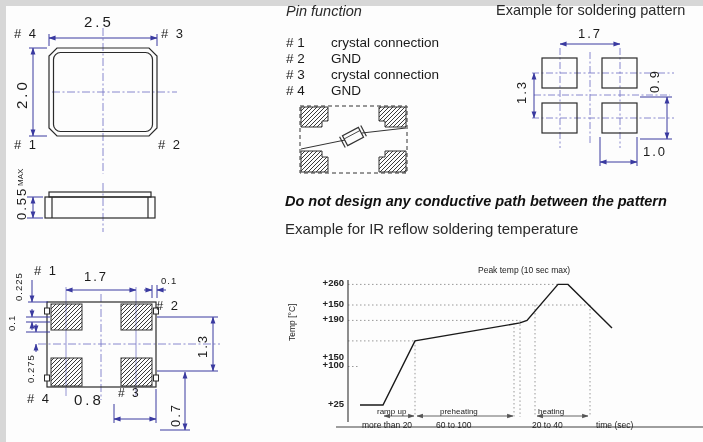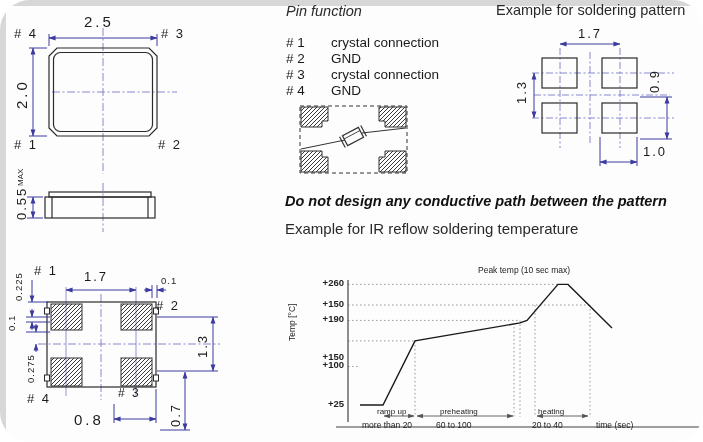--- a/index.html
+++ b/index.html
@@ -1,17 +1,17 @@
 <!DOCTYPE html>
 <html><head>
 <meta charset="utf-8">
 <style>
   html,body{margin:0;padding:0;background:#fff;}
   #page{position:relative;width:703px;height:442px;background:#fdfdfd;overflow:hidden;
-        font-family:"Liberation Sans","DejaVu Sans",sans-serif;color:#1c1c1c;border-radius:30px;}
+        font-family:"Liberation Sans","DejaVu Sans",sans-serif;color:#1c1c1c;}
   .edge{position:absolute;background:#d7d7d7;}
   svg{position:absolute;left:0;top:0;}
   .t{position:absolute;white-space:nowrap;color:#1c1c1c;line-height:1;}
   .rot{transform:rotate(-90deg);transform-origin:0 0;}
   .pin{font-size:13px;letter-spacing:2px;font-weight:500;}
   .dimL{font-size:15px;letter-spacing:3px;}
   .dimM{font-size:13px;letter-spacing:2px;}
   .dimS{font-size:9.5px;letter-spacing:1px;}
   .title{font-size:14.5px;color:#2a2a2a;}
   .warn{font-size:14.5px;font-weight:bold;font-style:italic;color:#111;}
@@ -195,21 +195,21 @@
 
   <div class="t pin" style="left:34px;top:264px;"># 1</div>
   <div class="t dimM" style="left:84px;top:270px;">1.7</div>
   <div class="t dimS" style="left:161px;top:276px;">0.1</div>
   <div class="t pin" style="left:156px;top:299px;"># 2</div>
   <div class="t dimM rot" style="left:196px;top:358px;">1.3</div>
   <div class="t dimS rot" style="left:14px;top:301px;">0.225</div>
   <div class="t dimS rot" style="left:7px;top:331px;">0.1</div>
   <div class="t dimS rot" style="left:26px;top:383px;">0.275</div>
   <div class="t pin" style="left:27px;top:392px;"># 4</div>
-  <div class="t dimL" style="left:74px;top:392px;margin-top:20px;">0.8</div>
+  <div class="t dimL" style="left:74px;top:392px;">0.8</div>
   <div class="t pin" style="left:118px;top:387px;font-size:12px;"># 3</div>
   <div class="t dimM rot" style="left:169px;top:427px;">0.7</div>
 
   <div class="t title" style="left:286px;top:4px;font-style:italic;">Pin function</div>
   <div class="t fn" style="left:286px;top:36px;"># 1</div>
   <div class="t fn" style="left:331px;top:36px;">crystal connection</div>
   <div class="t fn" style="left:286px;top:52px;"># 2</div>
   <div class="t fn" style="left:331px;top:52px;">GND</div>
   <div class="t fn" style="left:286px;top:68px;"># 3</div>
   <div class="t fn" style="left:331px;top:68px;">crystal connection</div>

